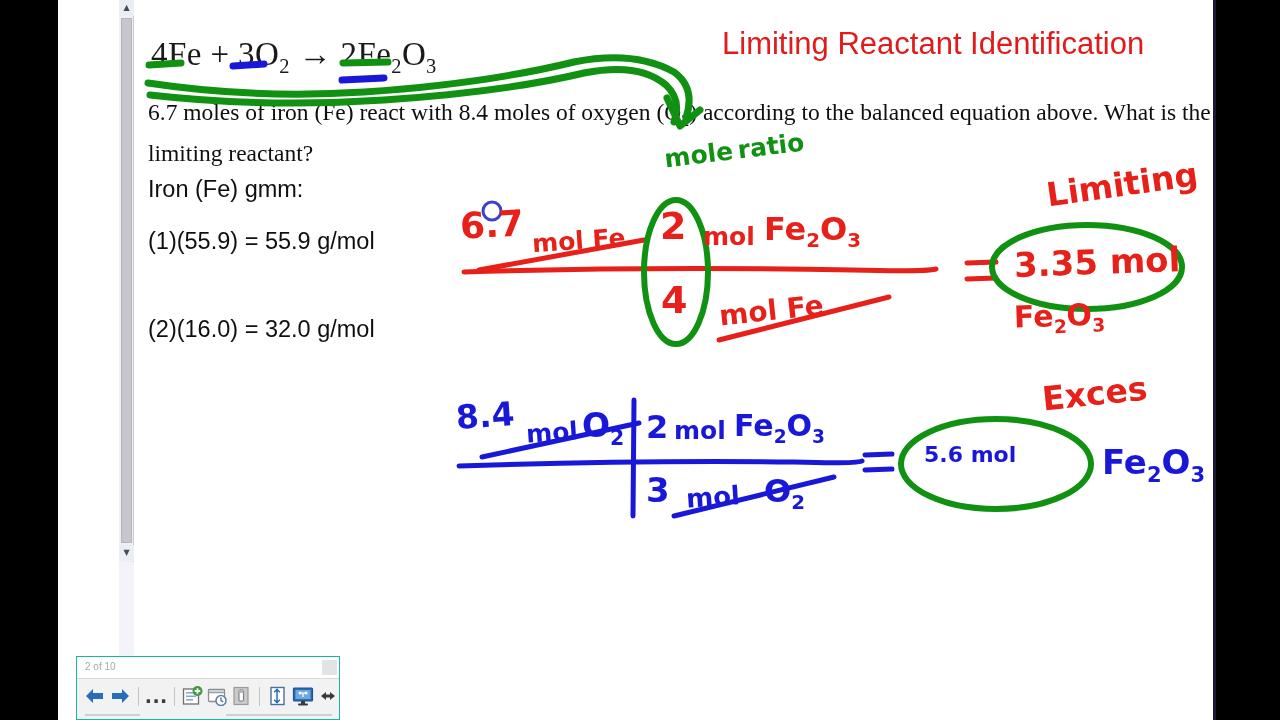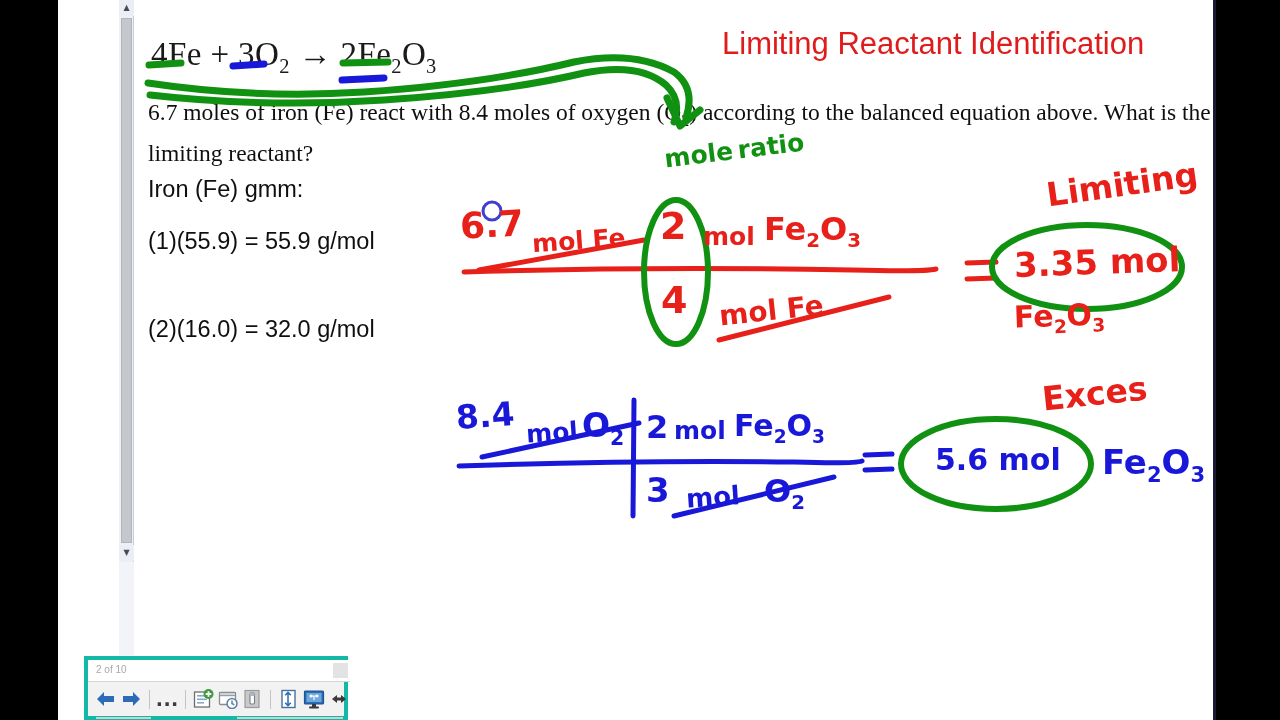--- a/index.html
+++ b/index.html
@@ -152,24 +152,24 @@
     position: absolute;
   }
   .hand sub { font-size: 0.62em; }
   .ink-red { color: #e8201a; }
   .ink-blue { color: #1a18d8; }
   .ink-green { color: #119111; }
 
   
   .toolbar {
     position: absolute;
-    left: 84px; top: 656px;
+    left: 76px; top: 656px;
     width: 264px; height: 64px;
     background: #f2f2f2;
-    border: 4px solid #14b8a6;
+    border: 1px solid #14b8a6;
     box-sizing: border-box;
   }
   .toolbar-top {
     position: absolute;
     left: 0; top: 0;
     width: 262px; height: 22px;
     background: #ffffff;
     border-bottom: 1px solid #d8d8d8;
     box-sizing: border-box;
   }
@@ -335,21 +335,21 @@
         <div class="hand ink-blue" style="left:512px; top:408px; font-size:32px;">2</div>
         <div class="hand ink-blue" style="left:540px; top:416px; font-size:25px;">mol</div>
         <div class="hand ink-blue" style="left:600px; top:408px; font-size:30px;">
           <span>Fe</span><sub>2</sub><span>O</span><sub>3</sub>
         </div>
         <div class="hand ink-blue" style="left:512px; top:470px; font-size:34px;">3</div>
         <div class="hand ink-blue" style="left:552px; top:482px; font-size:26px; transform:rotate(-4deg);">mol</div>
         <div class="hand ink-blue" style="left:630px; top:472px; font-size:32px;">
           <span>O</span><sub>2</sub>
         </div>
-        <div class="hand ink-blue" style="left:790px; top:442px; font-size:30px;margin-left:11px;">5.6 mol</div>
+        <div class="hand ink-blue" style="left:790px; top:442px; font-size:22px;">5.6 mol</div>
         <div class="hand ink-blue" style="left:968px; top:442px; font-size:34px;">
           <span>Fe</span><sub>2</sub><span>O</span><sub>3</sub>
         </div>
         <div class="hand ink-red" style="left:908px; top:374px; font-size:33px; transform:rotate(-6deg);">Exces</div>
       </div>
 
     </div>
   </div>
 
   <div class="toolbar">

